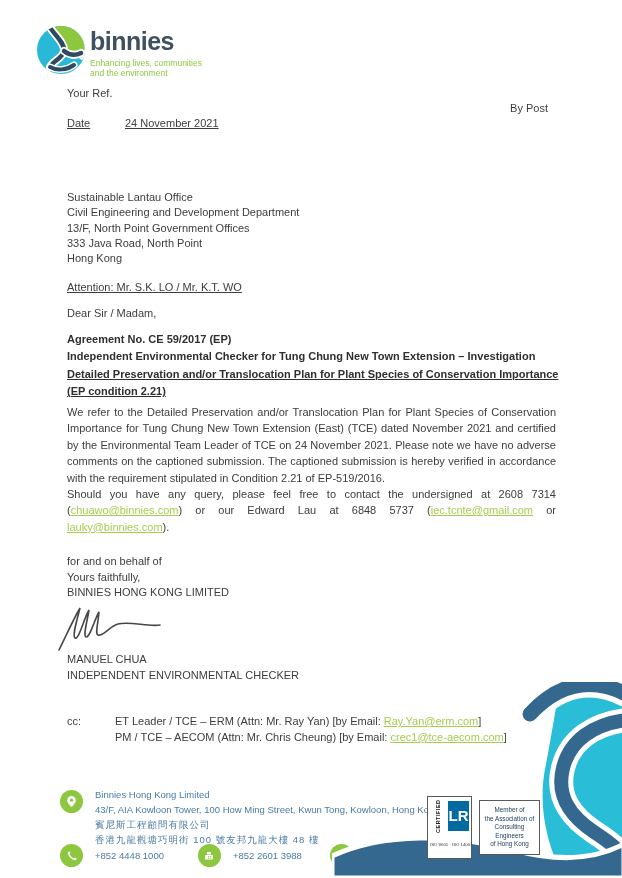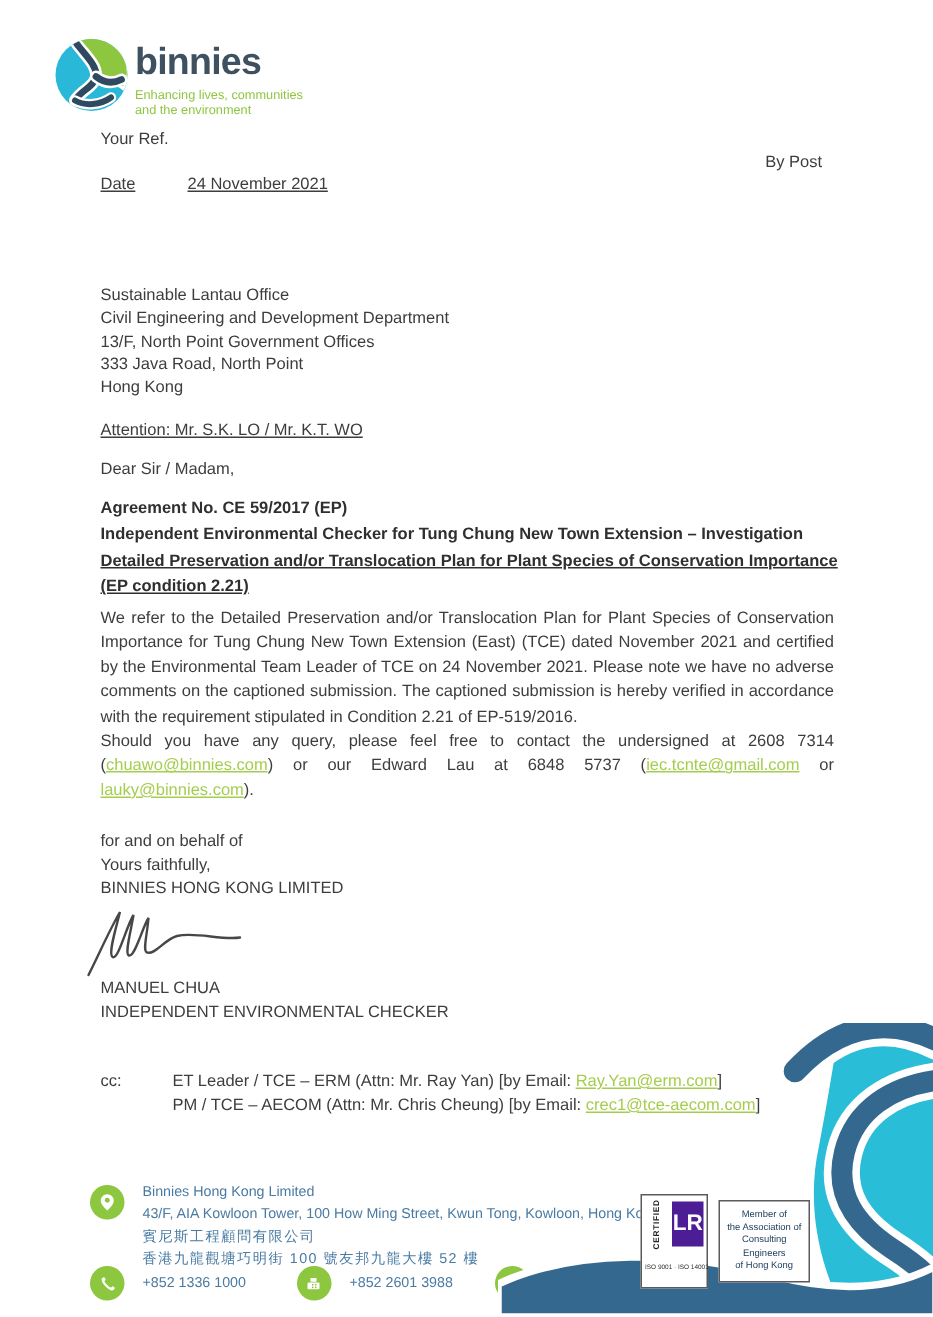--- a/index.html
+++ b/index.html
@@ -46,21 +46,21 @@
   .contact-row { position:absolute; left:60px; top:844px; display:flex; align-items:center; color:#4a7ba3; font-size:9.5px; }
   .contact-item { display:flex; align-items:center; }
   .contact-item .txt { margin-left:12px; }
   .gap1 { width:34px; } .gap2 { width:28px; }
   .icon-circle { width:23px; height:23px; border-radius:50%; background:#8dc63f; display:flex; align-items:center; justify-content:center; color:#fff; }
   .email-link { color:#4a7ba3; text-decoration:underline; cursor:pointer; }
   
   .lr-box { position:absolute; left:427px; top:796px; width:45px; height:63px; border:1px solid #5a5a5a; background:#fff; z-index:3; padding:2px; }
   .lr-inner { display:flex; align-items:center; }
   .lr-cert { writing-mode:vertical-rl; transform:rotate(180deg); font-size:5.5px; font-weight:bold; letter-spacing:0.5px; color:#222; height:34px; }
-  .lr-mark { width:26px; height:30px; background:#4c1d95; color:#fff; display:flex; align-items:center; justify-content:center; font-size:15px; font-weight:bold; margin-left:2px; }
+  .lr-mark { width:26px; height:30px; background:#0369a1; color:#fff; display:flex; align-items:center; justify-content:center; font-size:15px; font-weight:bold; margin-left:2px; }
   .lr-iso { font-size:4.3px; color:#333; text-align:center; margin-top:4px; white-space:nowrap; }
   .member-box { position:absolute; left:479px; top:800px; width:61px; height:55px; border:1px solid #5a5a5a; background:#fff; z-index:3; display:flex; flex-direction:column; align-items:center; justify-content:center; text-align:center; color:#23425f; font-size:6.3px; line-height:8.5px; }
   
   .swirl { position:absolute; right:0; bottom:0; z-index:1; }
 </style>
 </head>
 <body>
 
 <div class="page">
 
@@ -160,31 +160,31 @@
   <div class="footer-loc-icon icon-circle">
     <svg width="13" height="13" viewBox="0 0 24 24">
         <path d="M12,2 C7.6,2 4,5.6 4,10 c0,5.5 8,12 8,12 s8,-6.5 8,-12 C20,5.6 16.4,2 12,2 Z" fill="#ffffff"></path>
         <circle cx="12" cy="9.5" r="3" fill="#8dc63f"></circle>
       </svg>
   </div>
   <div class="footer-text">
     <div>Binnies Hong Kong Limited</div>
     <div>43/F, AIA Kowloon Tower, 100 How Ming Street, Kwun Tong, Kowloon, Hong Kong</div>
     <div class="cjk">賓尼斯工程顧問有限公司</div>
-    <div class="cjk">香港九龍觀塘巧明街 100 號友邦九龍大樓 52 樓</div>
+    <div class="cjk">香港九龍觀塘巧明街 100 號友邦九龍大樓 48 樓</div>
   </div>
 
   <div class="contact-row">
     <div class="contact-item">
       <div class="icon-circle">
         <svg width="12" height="12" viewBox="0 0 24 24">
             <path d="M6.6,3 C7.4,3 9.2,5.2 8.8,6.2 C8.5,7 7.3,7.5 7.3,8.4 c0,1.8 6.5,8.3 8.3,8.3 c0.9,0 1.4,-1.2 2.2,-1.5 c1,-0.4 3.2,1.4 3.2,2.2 c0,1.4 -1.8,3.1 -3.2,3.1 C12.6,20.5 3.5,11.4 3.5,6.2 C3.5,4.8 5.2,3 6.6,3 Z" fill="#ffffff"></path>
           </svg>
       </div>
-      <span class="txt">+852 1336 1000</span>
+      <span class="txt">+852 4448 1000</span>
     </div>
     <div class="gap1"></div>
     <div class="contact-item">
       <div class="icon-circle">
         <svg width="12" height="12" viewBox="0 0 24 24">
             <rect x="4" y="10" width="16" height="9" rx="1.5" fill="#ffffff"></rect>
             <rect x="8" y="4" width="8" height="5" fill="#ffffff"></rect>
             <rect x="10" y="12" width="2" height="2" fill="#8dc63f"></rect>
             <rect x="14" y="12" width="2" height="2" fill="#8dc63f"></rect>
             <rect x="10" y="15.5" width="2" height="2" fill="#8dc63f"></rect>

